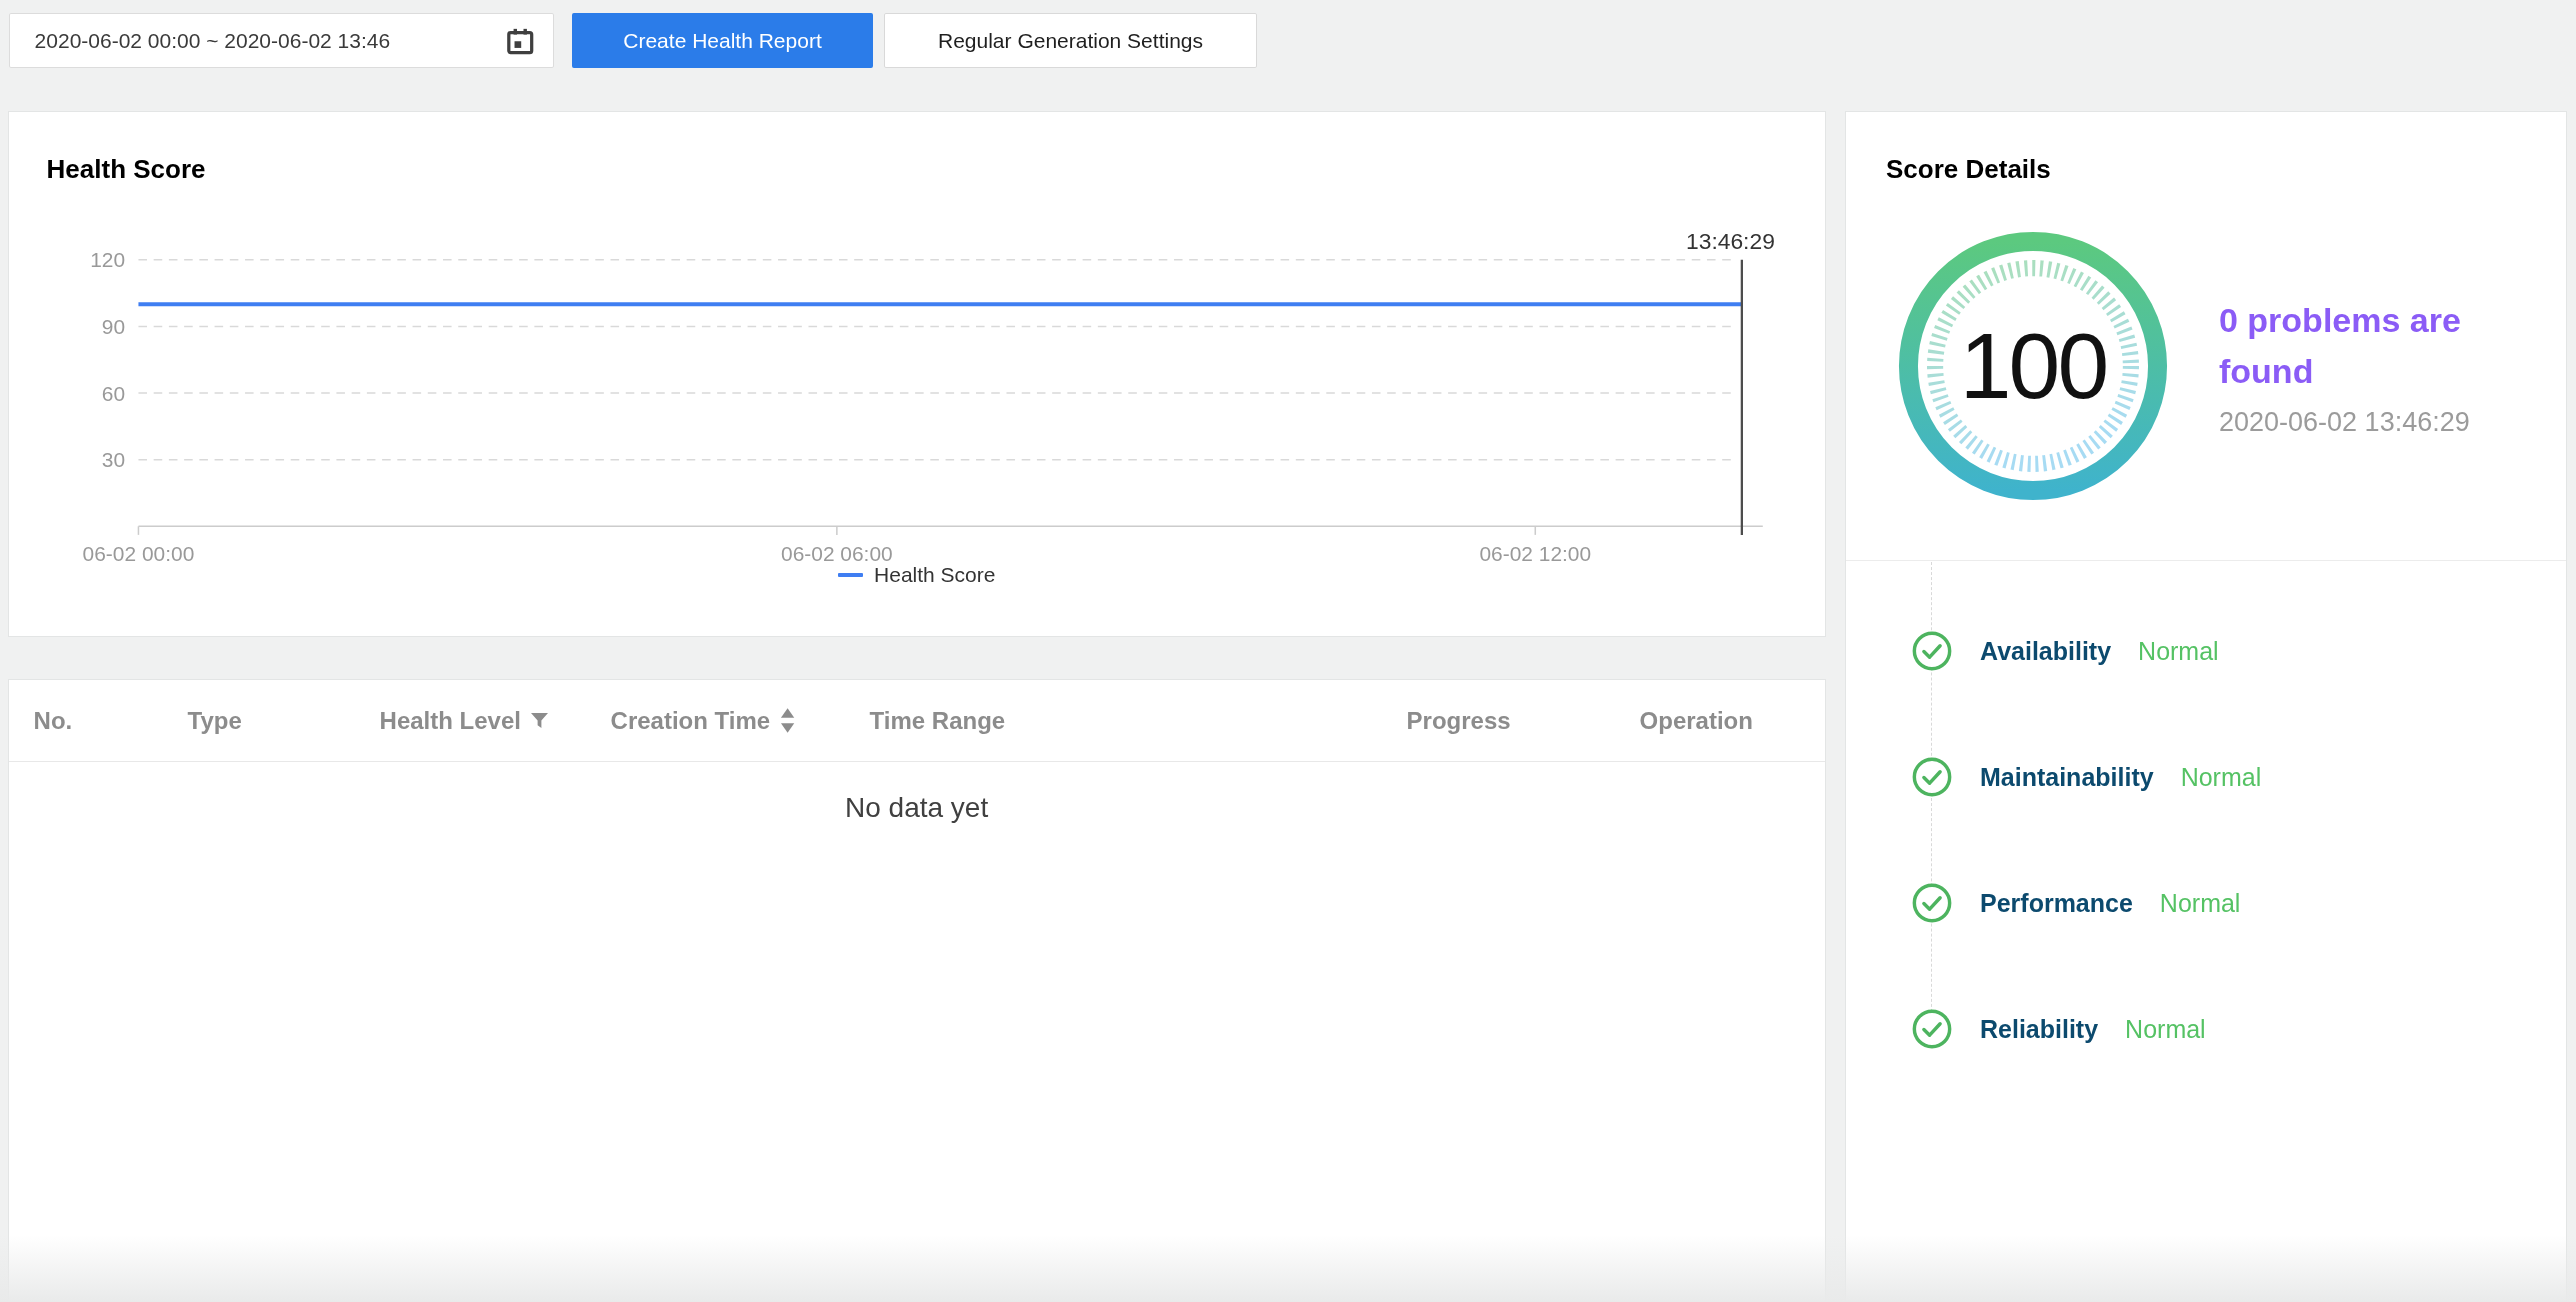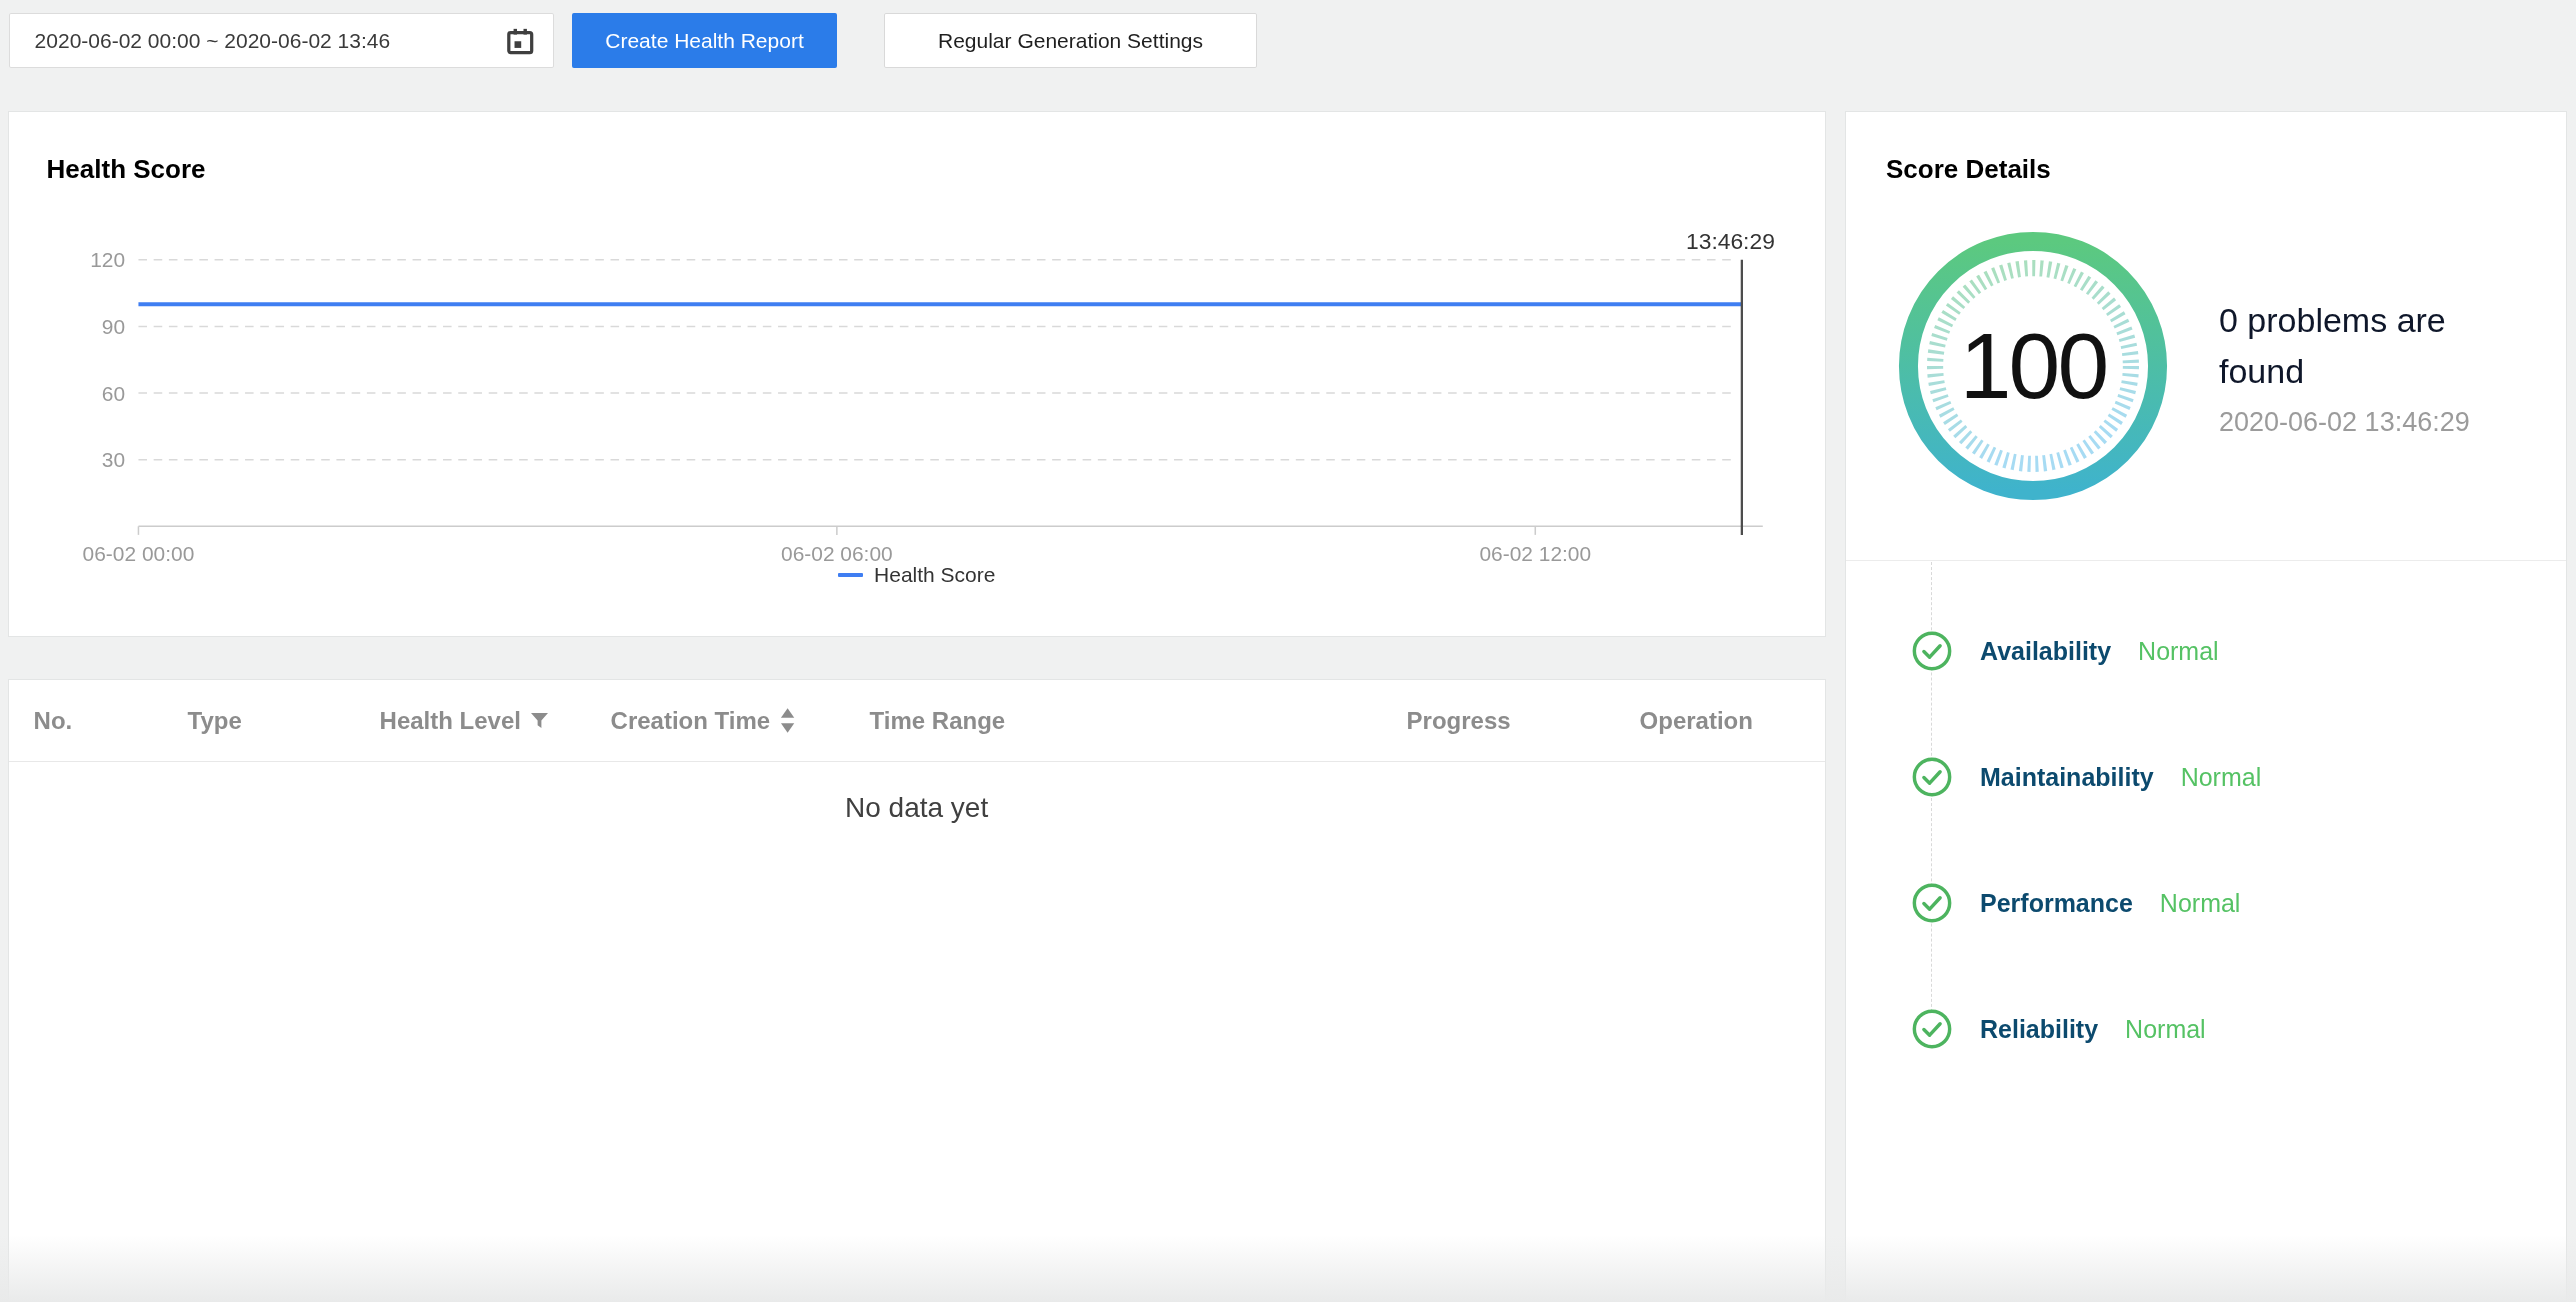--- a/index.html
+++ b/index.html
@@ -6,21 +6,21 @@
   .page{position:relative;width:2576px;height:1302px;background:#f0f1f1;overflow:hidden;
         font-family:"Liberation Sans","DejaVu Sans",sans-serif;color:#1a1a1a;}
   .abs{position:absolute;gap:12px;}
   
   .date-field{left:8.6px;top:13.3px;width:545px;height:55px;background:#fff;border:1px solid #dcdcdc;
               border-radius:1.9px;display:flex;align-items:center;box-sizing:border-box;padding:0 17px 0 23px;}
   .date-field input{border:none;outline:none;flex:1;font-size:21px;color:#3a3a3a;
                     font-family:"Liberation Sans",sans-serif;background:transparent;}
   .btn{height:55px;border-radius:1.9px;display:flex;align-items:center;justify-content:center;
        font-size:21px;cursor:pointer;box-sizing:border-box;}
-  .btn-primary{left:572px;top:13.3px;width:265px;background:#2b7ce9;color:#fff;border:none;}
+  .btn-primary{left:572px;top:13.3px;width:301px;background:#2b7ce9;color:#fff;border:none;}
   .btn-default{left:884px;top:13.3px;width:373px;background:#fff;color:#1f1f1f;border:1px solid #d9d9d9;}
   
   .card{position:absolute;background:#fff;border:1px solid #e3e5e5;box-sizing:border-box;}
   .card-chart{left:7.6px;top:111px;width:1818px;height:526px;}
   .card-table{left:7.6px;top:679px;width:1818px;height:624px;}
   .card-score{left:1845px;top:111px;width:722px;height:1191px;}
   .card-title{position:absolute;font-size:26px;font-weight:bold;color:#000;line-height:32px;}
   
   .chart-svg{position:absolute;left:0;top:0;}
   .legend{position:absolute;left:0;top:451px;width:100%;display:flex;align-items:center;
@@ -30,22 +30,22 @@
   
   .thead{position:absolute;left:0;top:0;width:100%;height:81px;border-bottom:1px solid #e8e8e8;}
   .th{position:absolute;top:0;height:81px;display:flex;align-items:center;gap:9.5px;
       font-size:24px;font-weight:bold;color:#8c8c8c;white-space:nowrap;}
   .empty-text{position:absolute;left:0;top:112px;width:100%;text-align:center;
               font-size:28px;color:#404040;}
   
   .gauge-wrap{position:absolute;left:52px;top:119px;width:270px;height:270px;}
   .gauge-num{position:absolute;left:52px;top:119px;width:270px;height:270px;display:flex;
              align-items:center;justify-content:center;font-size:93px;color:#111;letter-spacing:-2.9px;}
-  .problems{position:absolute;left:373px;top:183px;width:286px;font-size:34px;font-weight:normal;
-            color:#0f172a;line-height:51px;}
+  .problems{position:absolute;left:373px;top:183px;width:286px;font-size:34px;font-weight:bold;
+            color:#8b5cf6;line-height:51px;}
   .stamp{position:absolute;left:373px;top:295px;font-size:27px;color:#9b9b9b;}
   .divider{position:absolute;left:0;top:448px;width:100%;height:0;border-top:1.9px solid #ececec;}
   .connector{position:absolute;left:85px;top:450px;height:465px;width:0;border-left:1.9px dashed #d9d9d9;}
   .score-item{position:absolute;left:65px;height:42px;display:flex;align-items:center;gap:27px;}
   .score-item .label{font-size:25px;font-weight:bold;color:#0c4a6e;}
   .score-item .status{font-size:25px;color:#55c264;}
   .fade{position:absolute;left:0;bottom:0;width:100%;height:67px;pointer-events:none;
         background:linear-gradient(to bottom, rgba(233,234,234,0), #e9eaea);}
 </style>
 </head>

